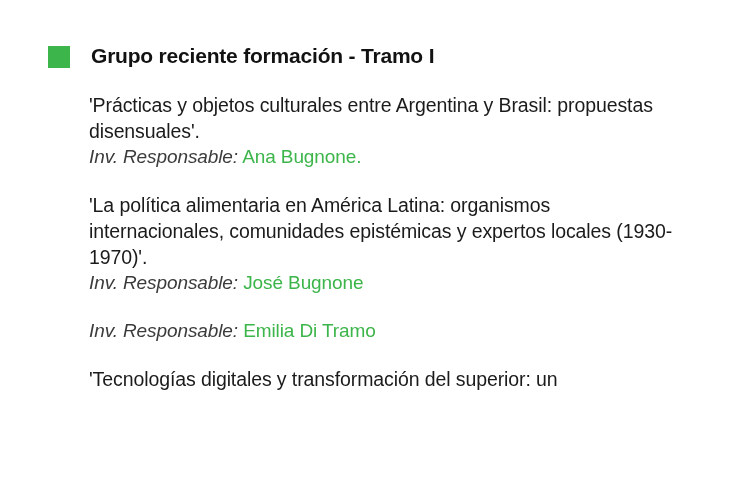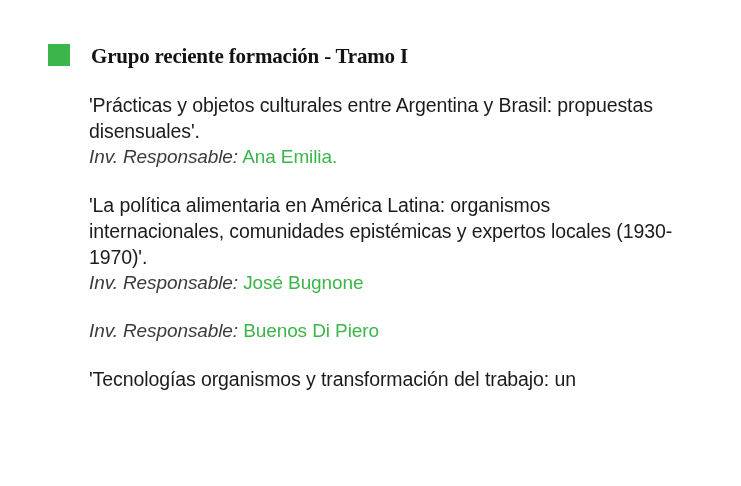--- a/index.html
+++ b/index.html
@@ -17,22 +17,21 @@
     position: relative;
     width: 741px;
     height: 486px;
     box-sizing: border-box;
   }
   .heading-row {
     position: absolute;
     left: 48px;
     top: 44px;
     display: flex;
-    align-items: flex-start;
-    font-family: Liberation Serif, serif;
+    align-items: flex-end;
   }
   .heading-marker {
     width: 22px;
     height: 22px;
     background: #3cb54a;
     flex: 0 0 auto;
   }
   .heading-text {
     margin-left: 21px;
     font-size: 21px;
@@ -82,38 +81,38 @@
     <span class="heading-marker"></span>
     <span class="heading-text">Grupo reciente formación - Tramo I</span>
   </div>
 
   <div class="entries">
 
     <div class="entry">
       <div class="entry-title">'Prácticas y objetos culturales entre Argentina y Brasil: propuestas disensuales'.</div>
       <div class="entry-resp">
         <span class="resp-label">Inv. Responsable:</span>
-        <span class="resp-name">Ana Emilia.</span>
+        <span class="resp-name">Ana Bugnone.</span>
       </div>
     </div>
 
     <div class="entry">
       <div class="entry-title">'La política alimentaria en América Latina: organismos internacionales, comunidades epistémicas y expertos locales (1930-1970)'.</div>
       <div class="entry-resp">
         <span class="resp-label">Inv. Responsable:</span>
         <span class="resp-name">José Bugnone</span>
       </div>
     </div>
 
     <div class="entry">
       <div class="entry-resp">
         <span class="resp-label">Inv. Responsable:</span>
-        <span class="resp-name">Buenos Di Piero</span>
+        <span class="resp-name">Emilia Di Tramo</span>
       </div>
     </div>
 
     <div class="entry entry-last">
-      <div class="entry-title">'Tecnologías organismos y transformación del trabajo: un</div>
+      <div class="entry-title">'Tecnologías digitales y transformación del superior: un</div>
     </div>
 
   </div>
 
 </div>
 
 </body></html>

